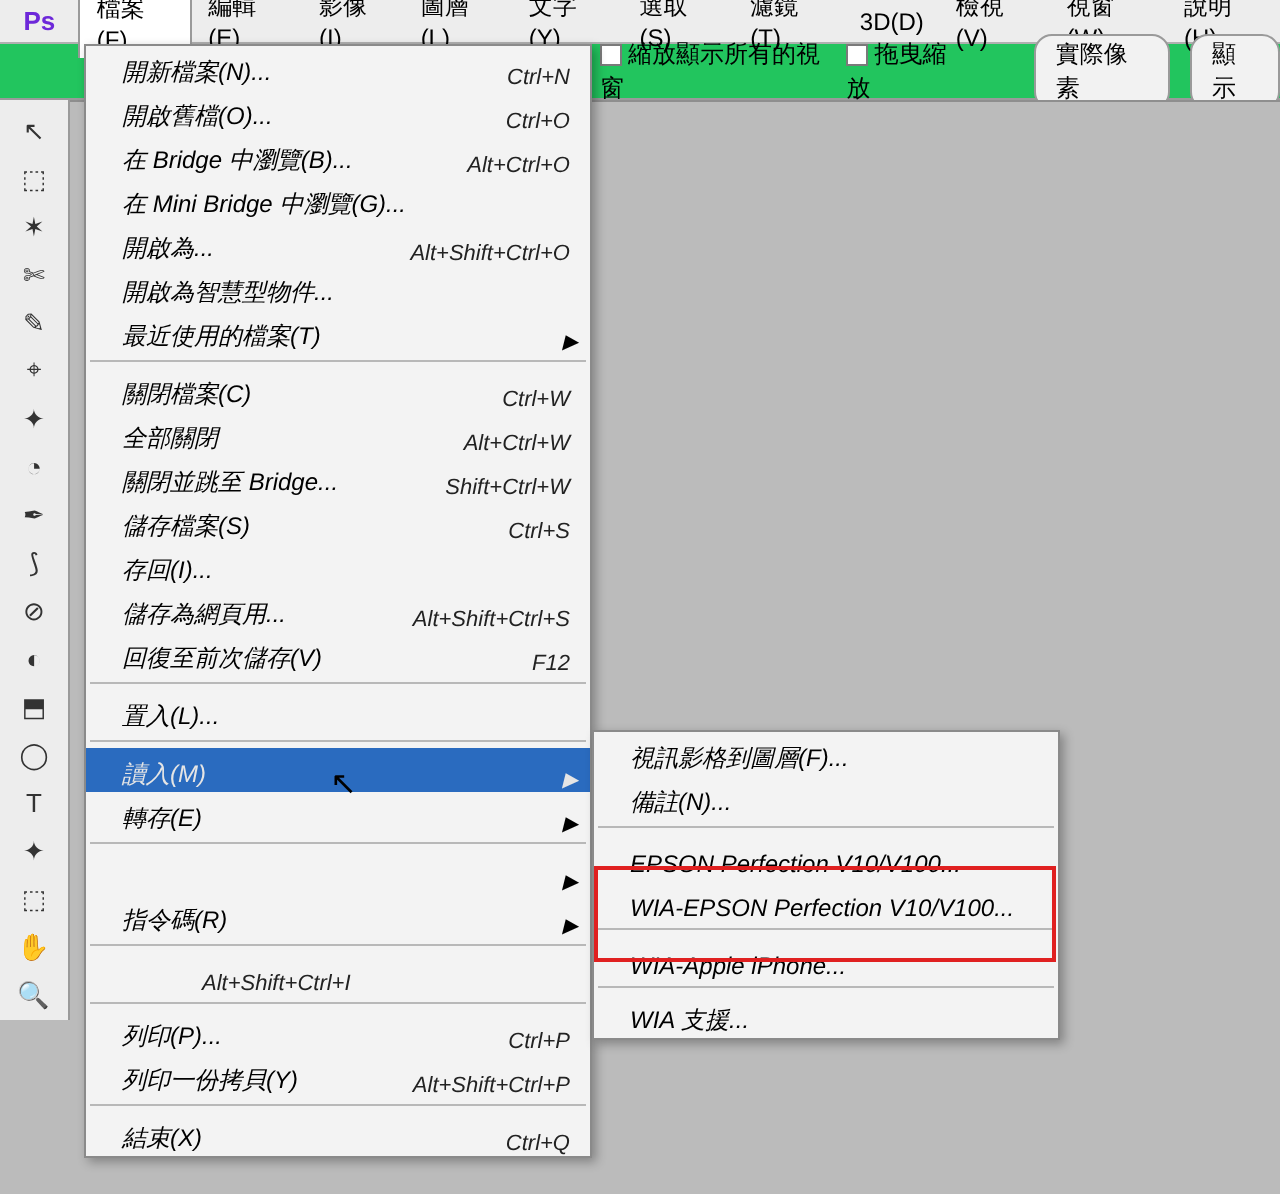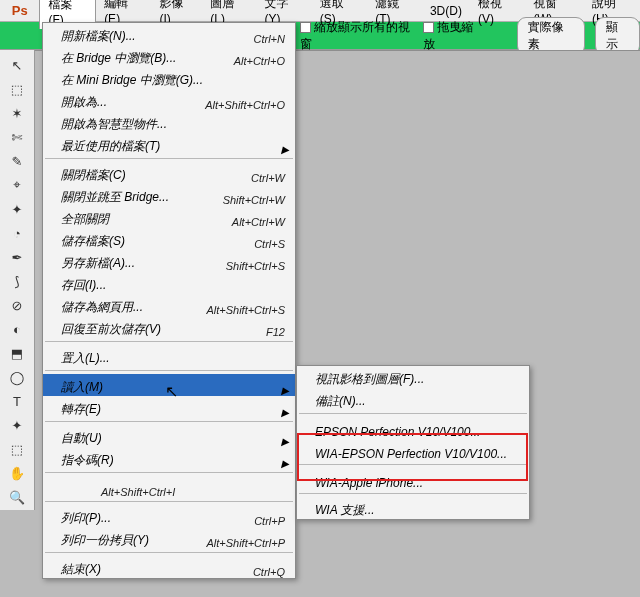--- a/index.html
+++ b/index.html
@@ -1,35 +1,35 @@
 <!DOCTYPE html>
 <html><head>
 <meta charset="utf-8">
 <style>
   * { box-sizing: border-box; margin: 0; padding: 0; font-family: "Microsoft JhengHei", Arial, sans-serif; }
   body { background: #bbbbbb; width: 640px; height: 597px; overflow: hidden; position: relative; }
 
   .menubar { background: #ededed; border-bottom: 1px solid #b0b0b0; height: 22px; display: flex; align-items: center; font-size: 12px; }
-  .ps-logo { width: 40px; display: inline-flex; align-items: center; justify-content: center; font-weight: bold; color: #c2410c; font-size: 13px; }
+  .ps-logo { width: 40px; display: inline-flex; align-items: center; justify-content: center; font-weight: bold; color: #6d28d9; font-size: 13px; }
   .menubar-item { padding: 2px 8px; cursor: default; }
   .menubar-item.active { background: #ffffff; border: 1px solid #9a9a9a; border-bottom: none; }
 
   .optbar { background: #22c55e; height: 28px; border-bottom: 1px solid #9a9a9a; display: flex; align-items: center; font-size: 12px; padding-left: 300px; gap: 6px; }
   .chk { width: 11px; height: 11px; border: 1px solid #7a7a7a; background: #fff; display: inline-block; vertical-align: middle; margin-right: 3px;}
   .btn { border: 1px solid #9a9a9a; background: #f2f2f2; border-radius: 9px; padding: 1px 10px; font-size: 12px; }
 
   .sidebar { position: absolute; left: 0; top: 50px; width: 35px; background: #ededed; border-right: 1px solid #9a9a9a; display: flex; flex-direction: column; align-items: center; padding-top: 4px; }
   .tool { width: 24px; height: 22px; display: flex; align-items: center; justify-content: center; font-size: 13px; color: #333; margin-bottom: 2px; }
 
   .menu { position: absolute; background: #f3f3f3; border: 1px solid #8a8a8a; box-shadow: 2px 2px 5px rgba(0,0,0,.3); font-size: 12px; }
   .menu-main { left: 42px; top: 22px; width: 254px; }
   .menu-row { display: flex; align-items: flex-end; height: 22px; padding: 0 10px 0 18px; position: relative; font-style: italic; }
   .menu-row .label { flex: 1; }
   .menu-row .shortcut { color: #222; font-size: 11px; margin-left: 40px; }
-  .menu-row.hl { background: #2a6bbf; color: #000000; }
+  .menu-row.hl { background: #2a6bbf; color: #e5e5e5; }
   .sep { height: 1px; background: #b8b8b8; margin: 3px 2px; }
   .arrow { position: absolute; right: 6px; font-size: 10px; }
 
   .submenu { left: 296px; top: 365px; width: 234px; }
   .submenu .menu-row { height: 22px; }
   .red-box { position: absolute; border: 2px solid #e02020; pointer-events: none; }
 
   .cursor { position: absolute; font-size: 16px; color: #000; pointer-events: none; }
 
   .canvas { position: absolute; left: 35px; top: 50px; right:0; bottom:0; background: #bbbbbb; border-top:1px solid #8e8e8e; }
@@ -82,20 +82,24 @@
   <div class="tool">✋</div>
   <div class="tool">🔍</div>
 </div>
 
 <div class="menu menu-main">
   <div class="menu-row">
       <span class="label">開新檔案(N)...</span>
       <span class="shortcut">Ctrl+N</span>
     </div>
   <div class="menu-row">
+      <span class="label">開啟舊檔(O)...</span>
+      <span class="shortcut">Ctrl+O</span>
+    </div>
+  <div class="menu-row">
       <span class="label">在 Bridge 中瀏覽(B)...</span>
       <span class="shortcut">Alt+Ctrl+O</span>
     </div>
   <div class="menu-row">
       <span class="label">在 Mini Bridge 中瀏覽(G)...</span>
     </div>
   <div class="menu-row">
       <span class="label">開啟為...</span>
       <span class="shortcut">Alt+Shift+Ctrl+O</span>
     </div>
@@ -105,36 +109,32 @@
   <div class="menu-row">
       <span class="label">最近使用的檔案(T)</span>
       <span class="arrow">▶</span>
     </div>
   <div class="sep"></div>
   <div class="menu-row">
       <span class="label">關閉檔案(C)</span>
       <span class="shortcut">Ctrl+W</span>
     </div>
   <div class="menu-row">
+      <span class="label">全部關閉</span>
+      <span class="shortcut">Alt+Ctrl+W</span>
+    </div>
+  <div class="menu-row">
       <span class="label">關閉並跳至 Bridge...</span>
       <span class="shortcut">Shift+Ctrl+W</span>
     </div>
   <div class="menu-row">
-      <span class="label">全部關閉</span>
-      <span class="shortcut">Alt+Ctrl+W</span>
-    </div>
-  <div class="menu-row">
       <span class="label">儲存檔案(S)</span>
       <span class="shortcut">Ctrl+S</span>
     </div>
   <div class="menu-row">
-      <span class="label">另存新檔(A)...</span>
-      <span class="shortcut">Shift+Ctrl+S</span>
-    </div>
-  <div class="menu-row">
       <span class="label">存回(I)...</span>
     </div>
   <div class="menu-row">
       <span class="label">儲存為網頁用...</span>
       <span class="shortcut">Alt+Shift+Ctrl+S</span>
     </div>
   <div class="menu-row">
       <span class="label">回復至前次儲存(V)</span>
       <span class="shortcut">F12</span>
     </div>
@@ -146,21 +146,20 @@
   <div class="menu-row hl">
       <span class="label">讀入(M)</span>
       <span class="arrow">▶</span>
     </div>
   <div class="menu-row">
       <span class="label">轉存(E)</span>
       <span class="arrow">▶</span>
     </div>
   <div class="sep"></div>
   <div class="menu-row">
-      <span class="label">自動(U)</span>
       <span class="arrow">▶</span>
     </div>
   <div class="menu-row">
       <span class="label">指令碼(R)</span>
       <span class="arrow">▶</span>
     </div>
   <div class="sep"></div>
   <div class="menu-row">
       <span class="shortcut">Alt+Shift+Ctrl+I</span>
     </div>

